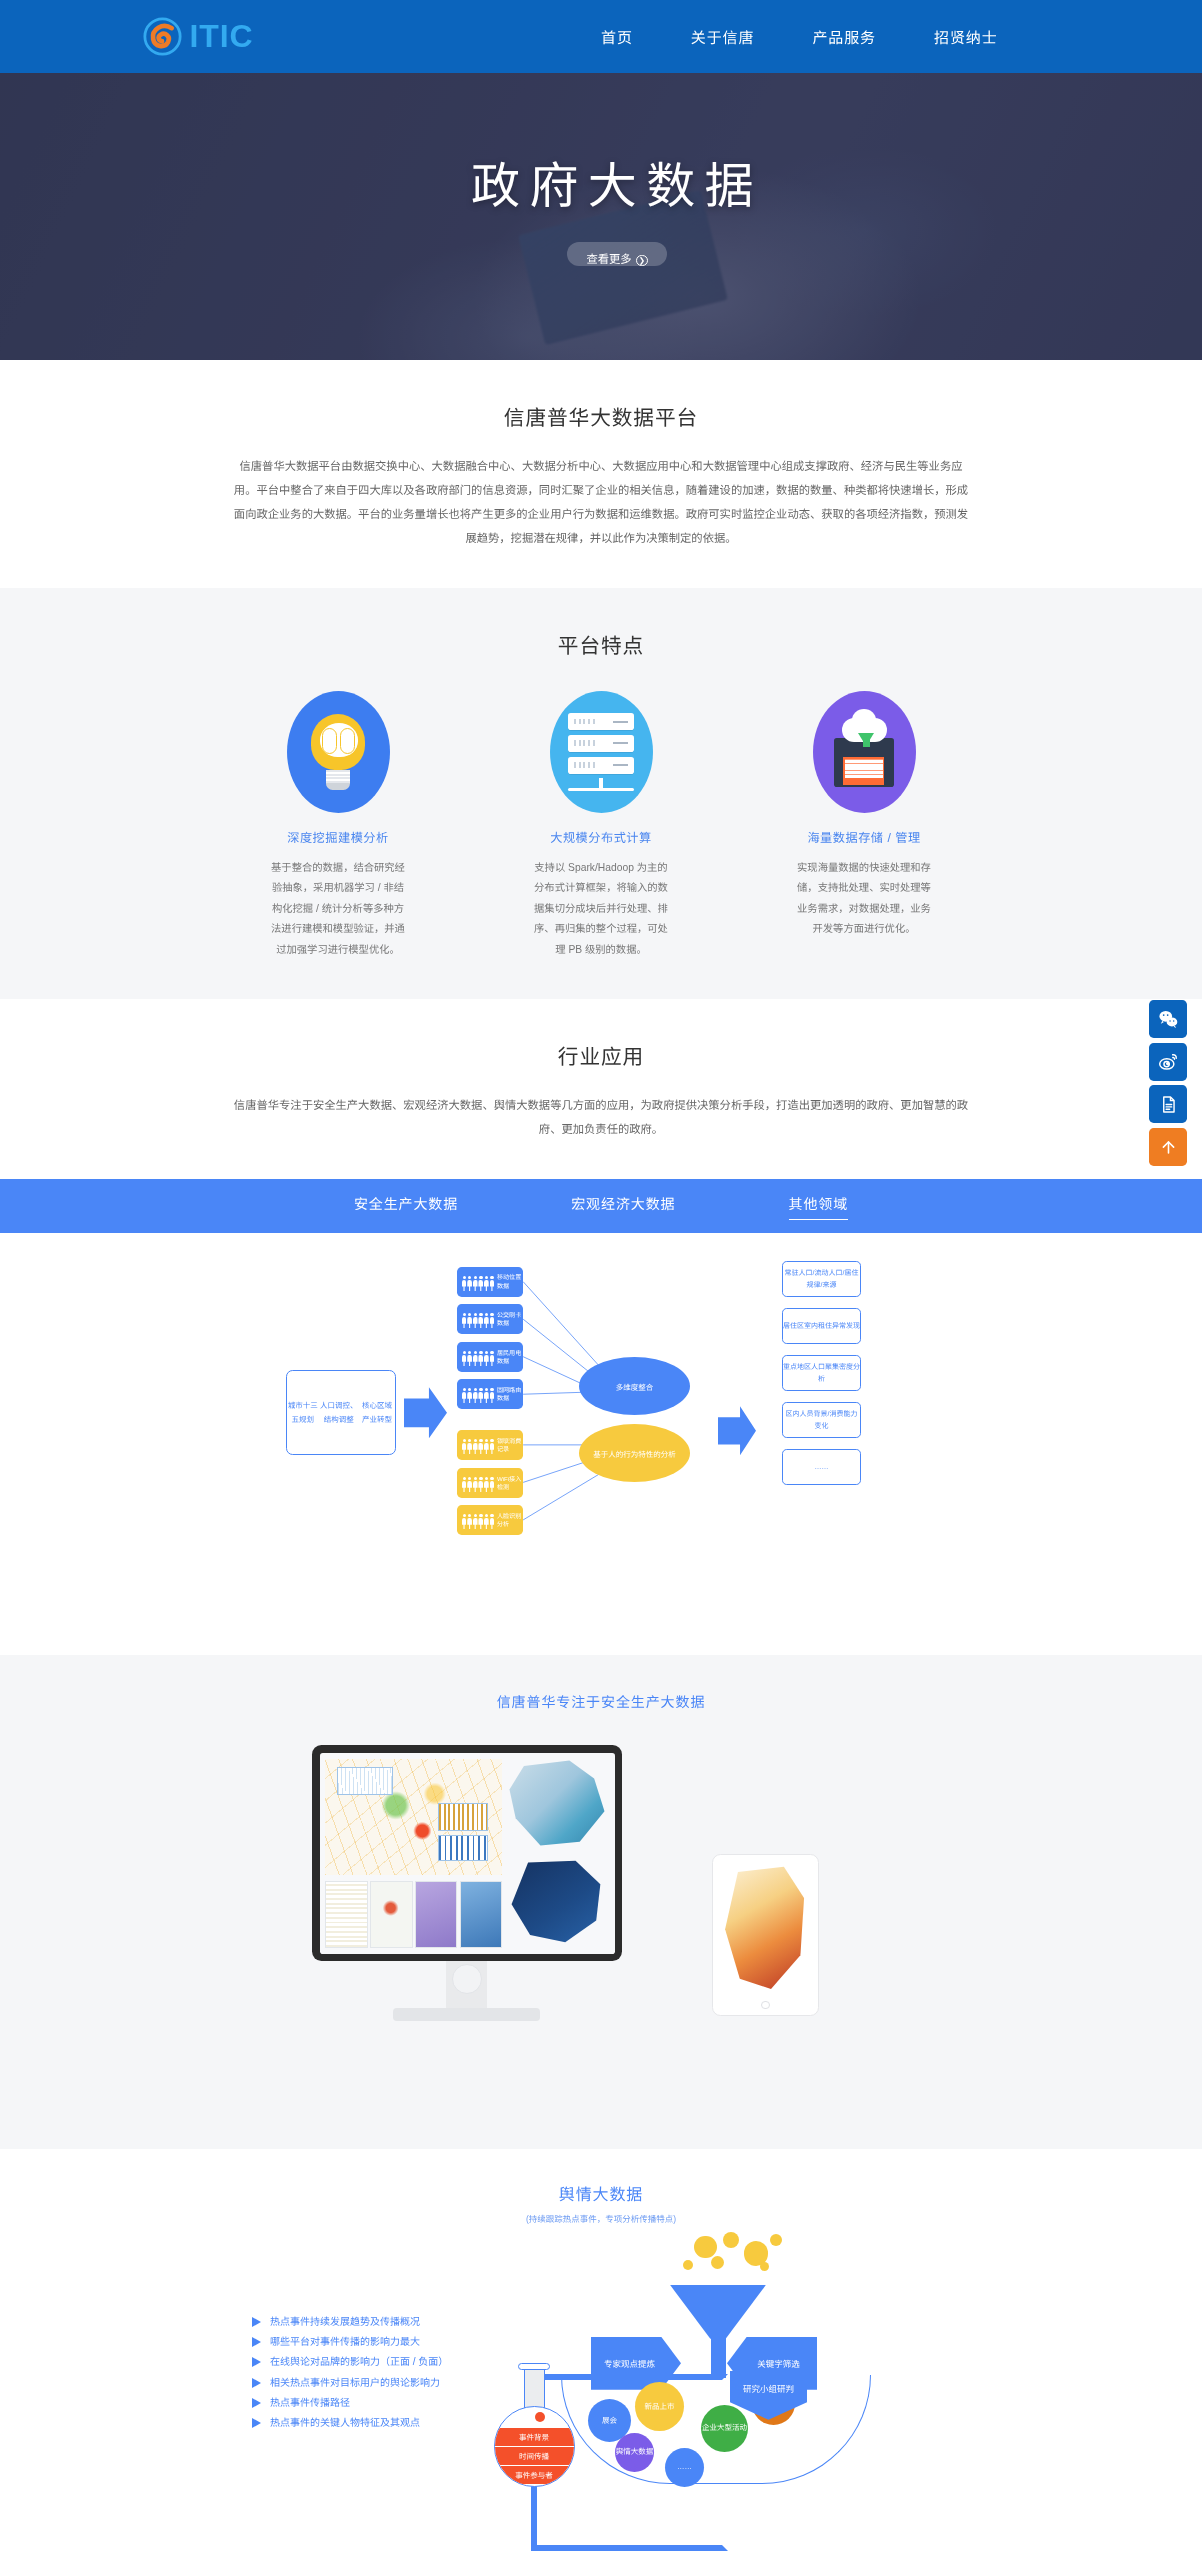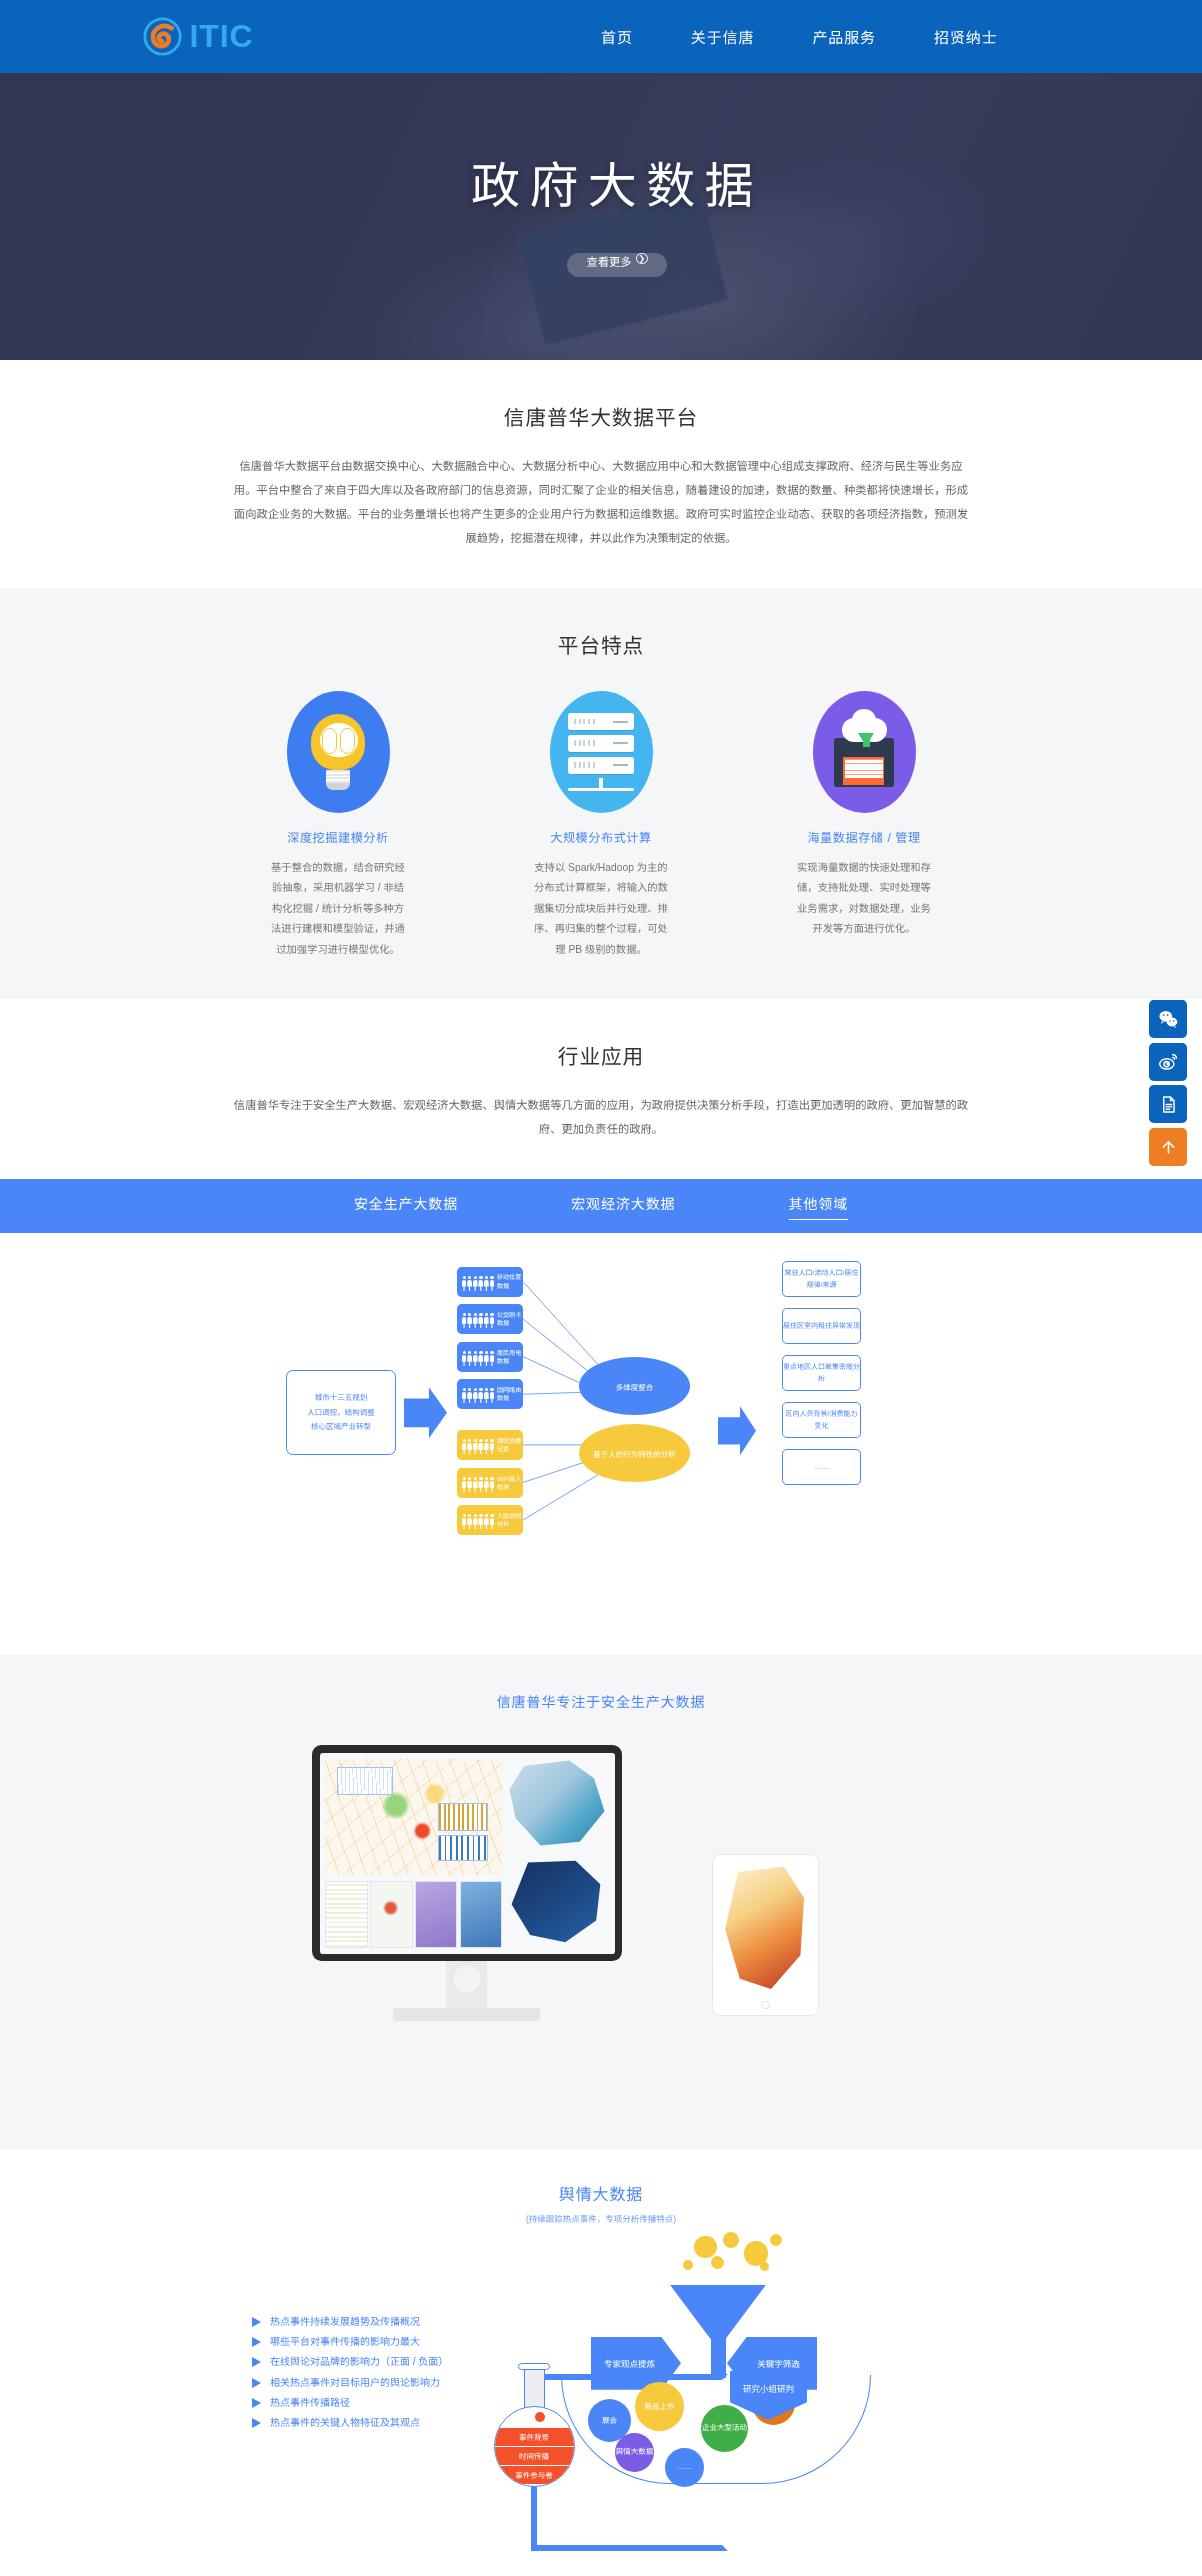--- a/index.html
+++ b/index.html
@@ -85,28 +85,28 @@
     padding-top: 73px;
   }
   .hero-title {
     font-size: 49px;
     color: #fff;
     letter-spacing: 9.4px;
     font-weight: normal;
     text-shadow: 0 1.9px 7.5px rgba(0,0,0,.35);
   }
   .hero-btn {
-    margin: 36px auto 0;
+    margin: 25px auto 0;
     width: 100px; height: 24.4px;
     border-radius: 12.2px;
     background: rgba(255,255,255,0.22);
     color: #fff;
     font-size: 11.3px;
     display: flex;
-    align-items: flex-start;
+    align-items: flex-end;
     justify-content: center;
     gap: 4.7px;
     cursor: pointer;
     border: none;
     font-family: inherit;
   }
   .hero-btn .circ {
     width: 11.3px; height: 11.3px; border-radius: 50%;
     border: 0.9px solid #fff; display: inline-flex;
     align-items: center; justify-content: center;
@@ -267,21 +267,21 @@
   .diagram-sub { font-size: 13px; color: #4a86f7; margin-top: 13px; }
   .diagram-canvas {
     position: relative;
     width: 1202px; height: 394px;
     margin-top: 13px;
   }
   .dg-left-box {
     position:absolute; left:286px; top:124px;
     width:110px; height:85px;
     border:0.9px solid #4a86f7; border-radius:6.6px;
-    display:flex; flex-direction:column; align-items:center; justify-content:center;
+    display:flex; flex-direction:row; align-items:center; justify-content:center;
     font-size:7.5px; color:#4a86f7; line-height:1.9; text-align:center;
   }
   .big-arrow {
     position:absolute; width:0;height:0;
   }
   .arrow-1 {
     left:404px; top:141px;
     width: 43px; height: 51px;
     background: #4a86f7;
     clip-path: polygon(0 22%, 58% 22%, 58% 0, 100% 50%, 58% 100%, 58% 78%, 0 78%);

